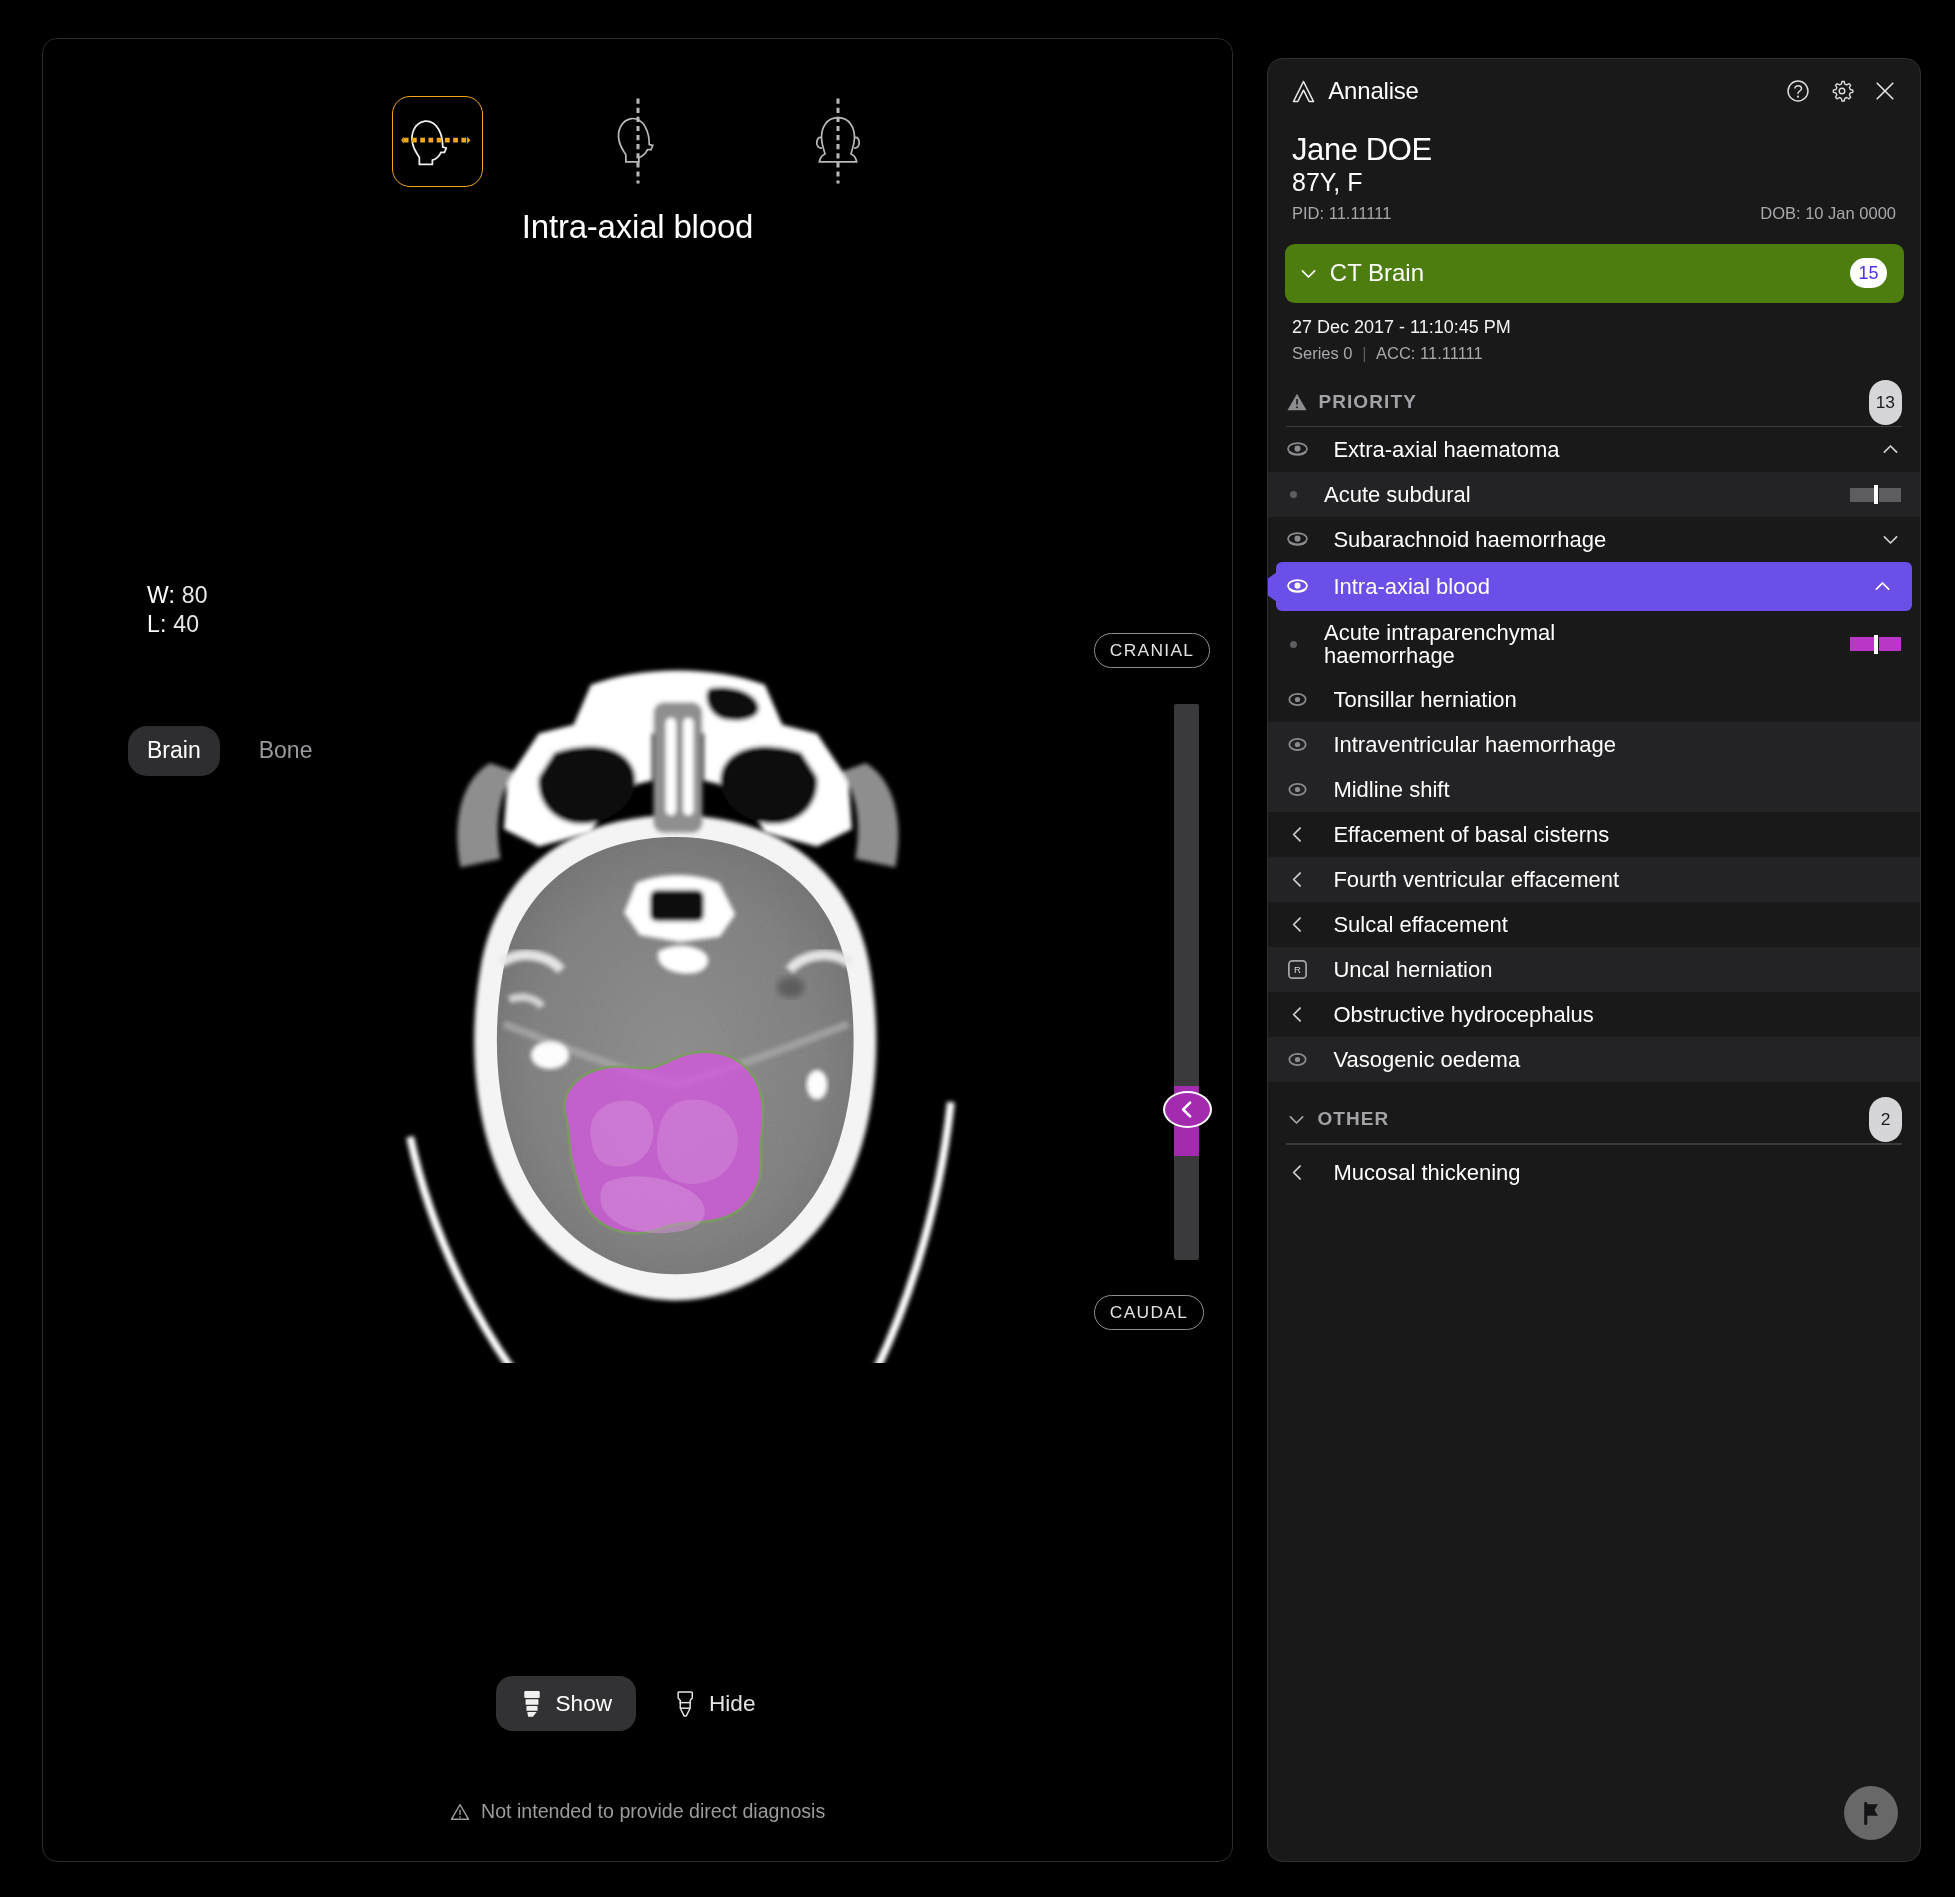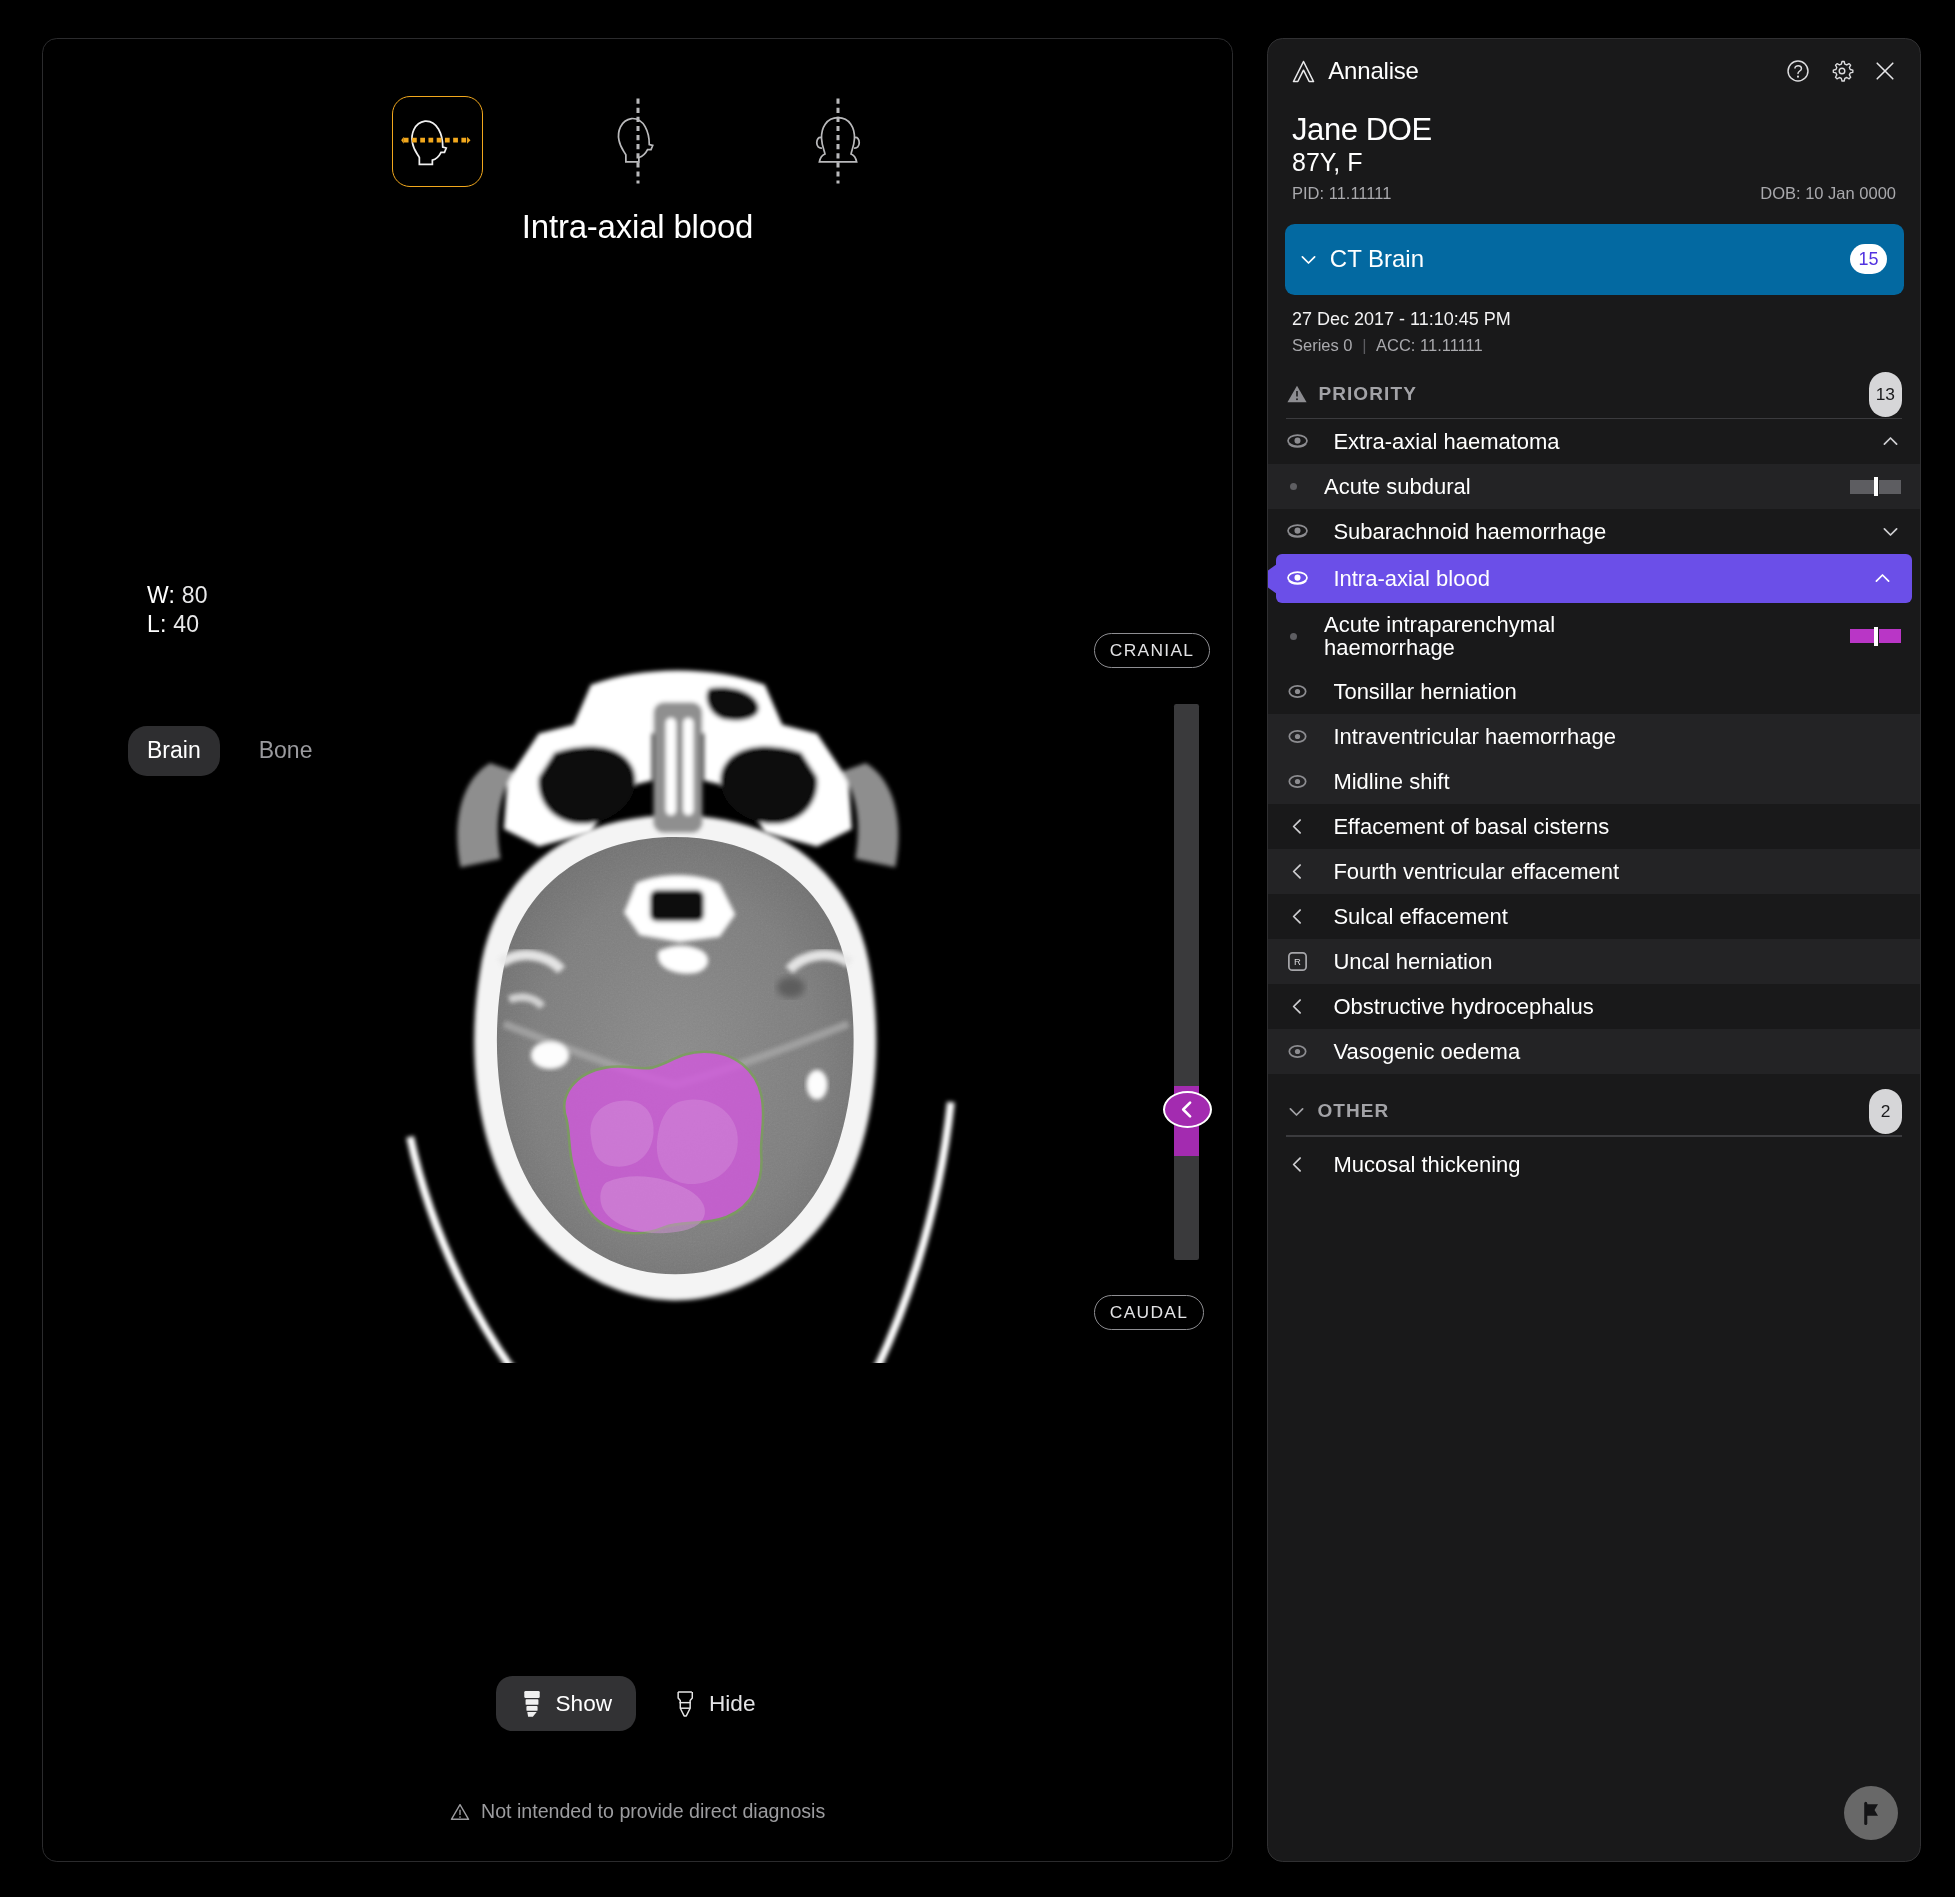--- a/index.html
+++ b/index.html
@@ -165,20 +165,21 @@
   .panel {
     position: relative;
     width: 654px;
     background: #19191a;
     border: 1.3px solid #303032;
     border-radius: 15.6px;
     flex: none;
     overflow: hidden;
     display: flex;
     flex-direction: column;
+    margin-top: 20px;
   }
   .panel-head {
     display: flex; align-items: center;
     padding: 18px 22px 11.3px 22px;
     gap: 11.3px;
   }
   .brandname {
     font-size: 24px; color: #fff; font-weight: 400;
     letter-spacing: -0.2px;
   }
@@ -197,23 +198,23 @@
   .pt-name { font-size: 31px; color: #fff; letter-spacing: -0.4px; }
   .pt-age  { font-size: 25px; color: #fff; }
   .pt-row2 {
     display: flex; align-items: baseline; justify-content: space-between;
     margin-top: 7px;
   }
   .pt-pid, .pt-dob { font-size: 16.5px; color: #a9a9ad; }
 
   .study-bar {
     margin: 16.5px 16.5px 0 16.5px;
-    background: #0369a1;
+    background: #4d7c0f;
     border-radius: 9.6px;
-    height: 71px;
+    height: 59px;
     display: flex; align-items: center;
     padding: 0 16.5px 0 13px;
     gap: 11.3px;
   }
   .study-title { font-size: 24px; color: #fff; }
   .badge {
     margin-left: auto;
     min-width: 37px; height: 29.5px;
     border-radius: 17.4px;
     background: #fff;

